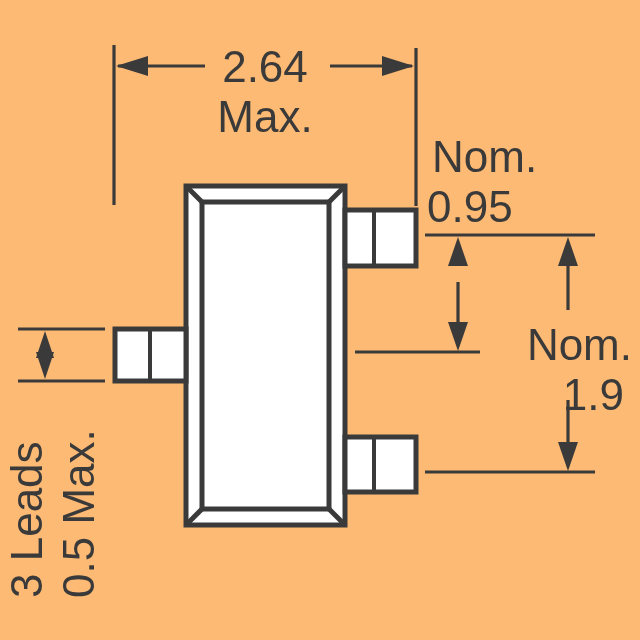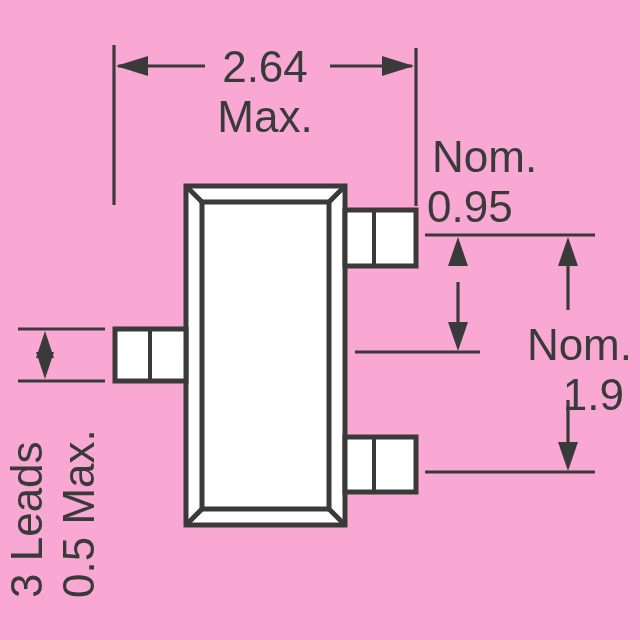--- a/index.html
+++ b/index.html
@@ -11,21 +11,21 @@
   body {
     width: 640px;
     height: 640px;
     overflow: hidden;
     font-family: "Liberation Sans", sans-serif;
   }
   #drawing-root {
     position: relative;
     width: 640px;
     height: 640px;
-    background: #f9a8d4;
+    background: #fdba74;
   }
   svg#package-drawing {
     display: block;
     width: 640px;
     height: 640px;
   }
   .dim-text {
     font-family: "Liberation Sans", sans-serif;
     font-size: 44px;
     fill: #3a3a3a;

